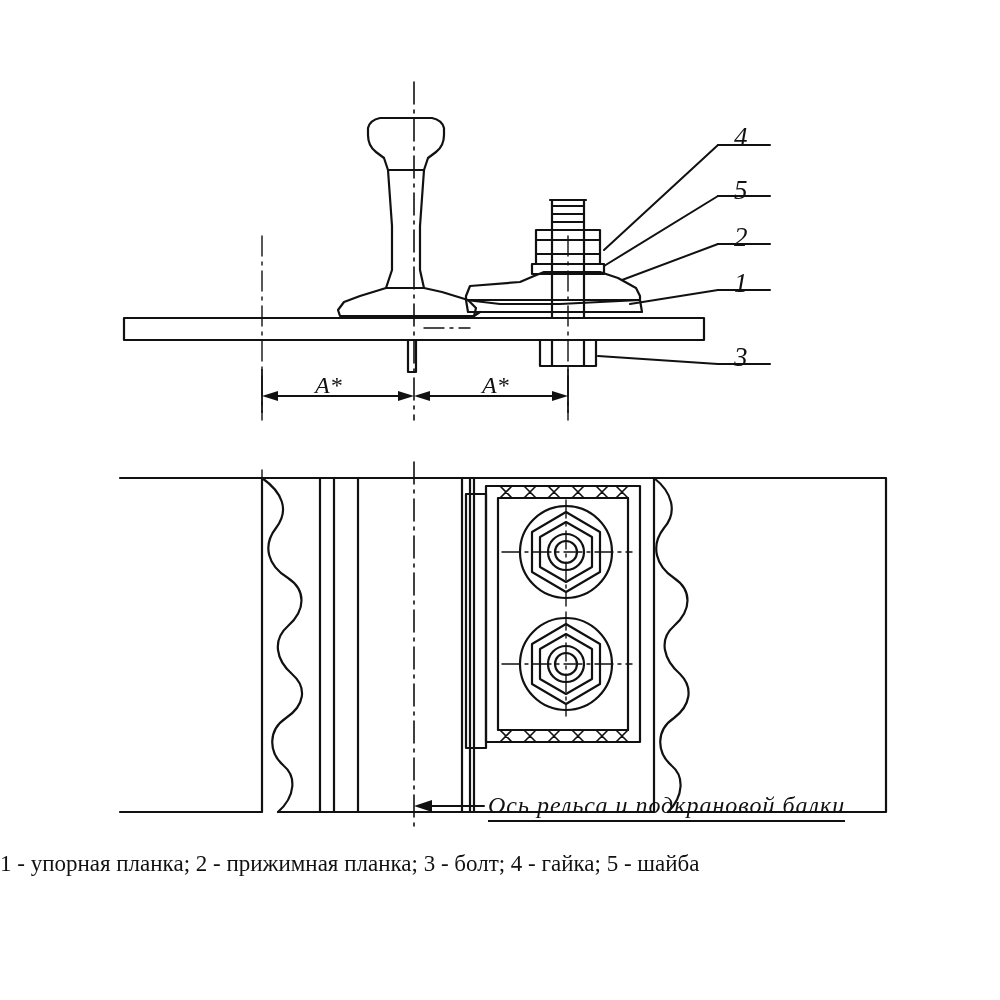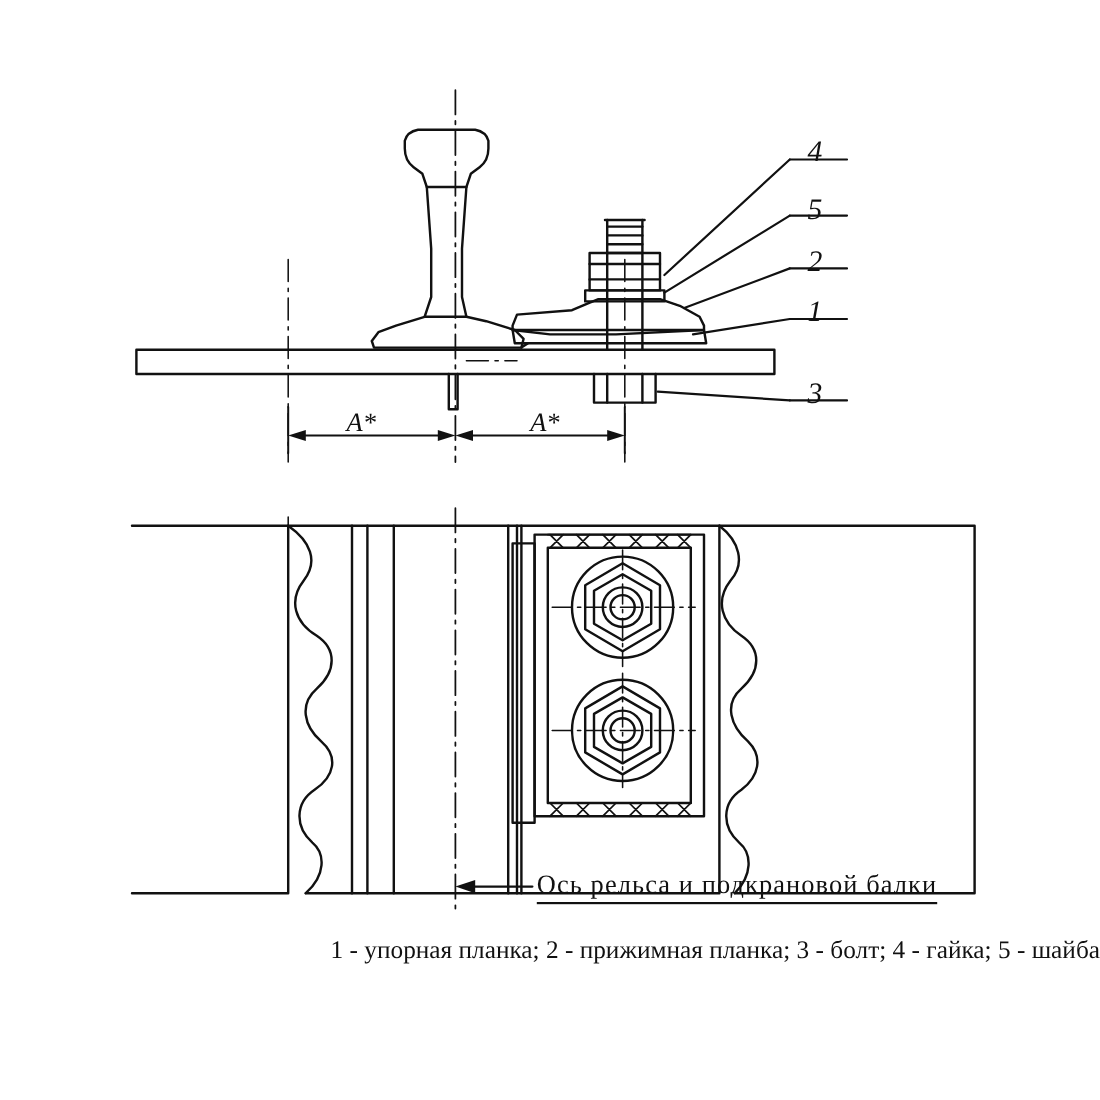--- a/index.html
+++ b/index.html
@@ -39,31 +39,32 @@
     font-size: 27px;
     font-style: italic;
   }
   .dim-lbl {
     font-size: 24px;
     font-style: italic;
   }
   .axis-caption {
     position: absolute;
     font-family: "Liberation Serif", serif;
+    font-style: italic;
     font-size: 24px;
     letter-spacing: 1px;
     white-space: nowrap;
     border-bottom: 2px solid #111;
     padding-bottom: 1px;
   }
   .caption-block {
     position: absolute;
     left: 0;
     width: 1000px;
-    text-align: right;
+    text-align: left;
     font-family: "Liberation Serif", serif;
     font-size: 23px;
     color: #111;
     line-height: 1.35;
   }
   .caption-legend { top: 848px; }
   .caption-figure { top: 878px; }
 </style>
 </head>
 <body>

